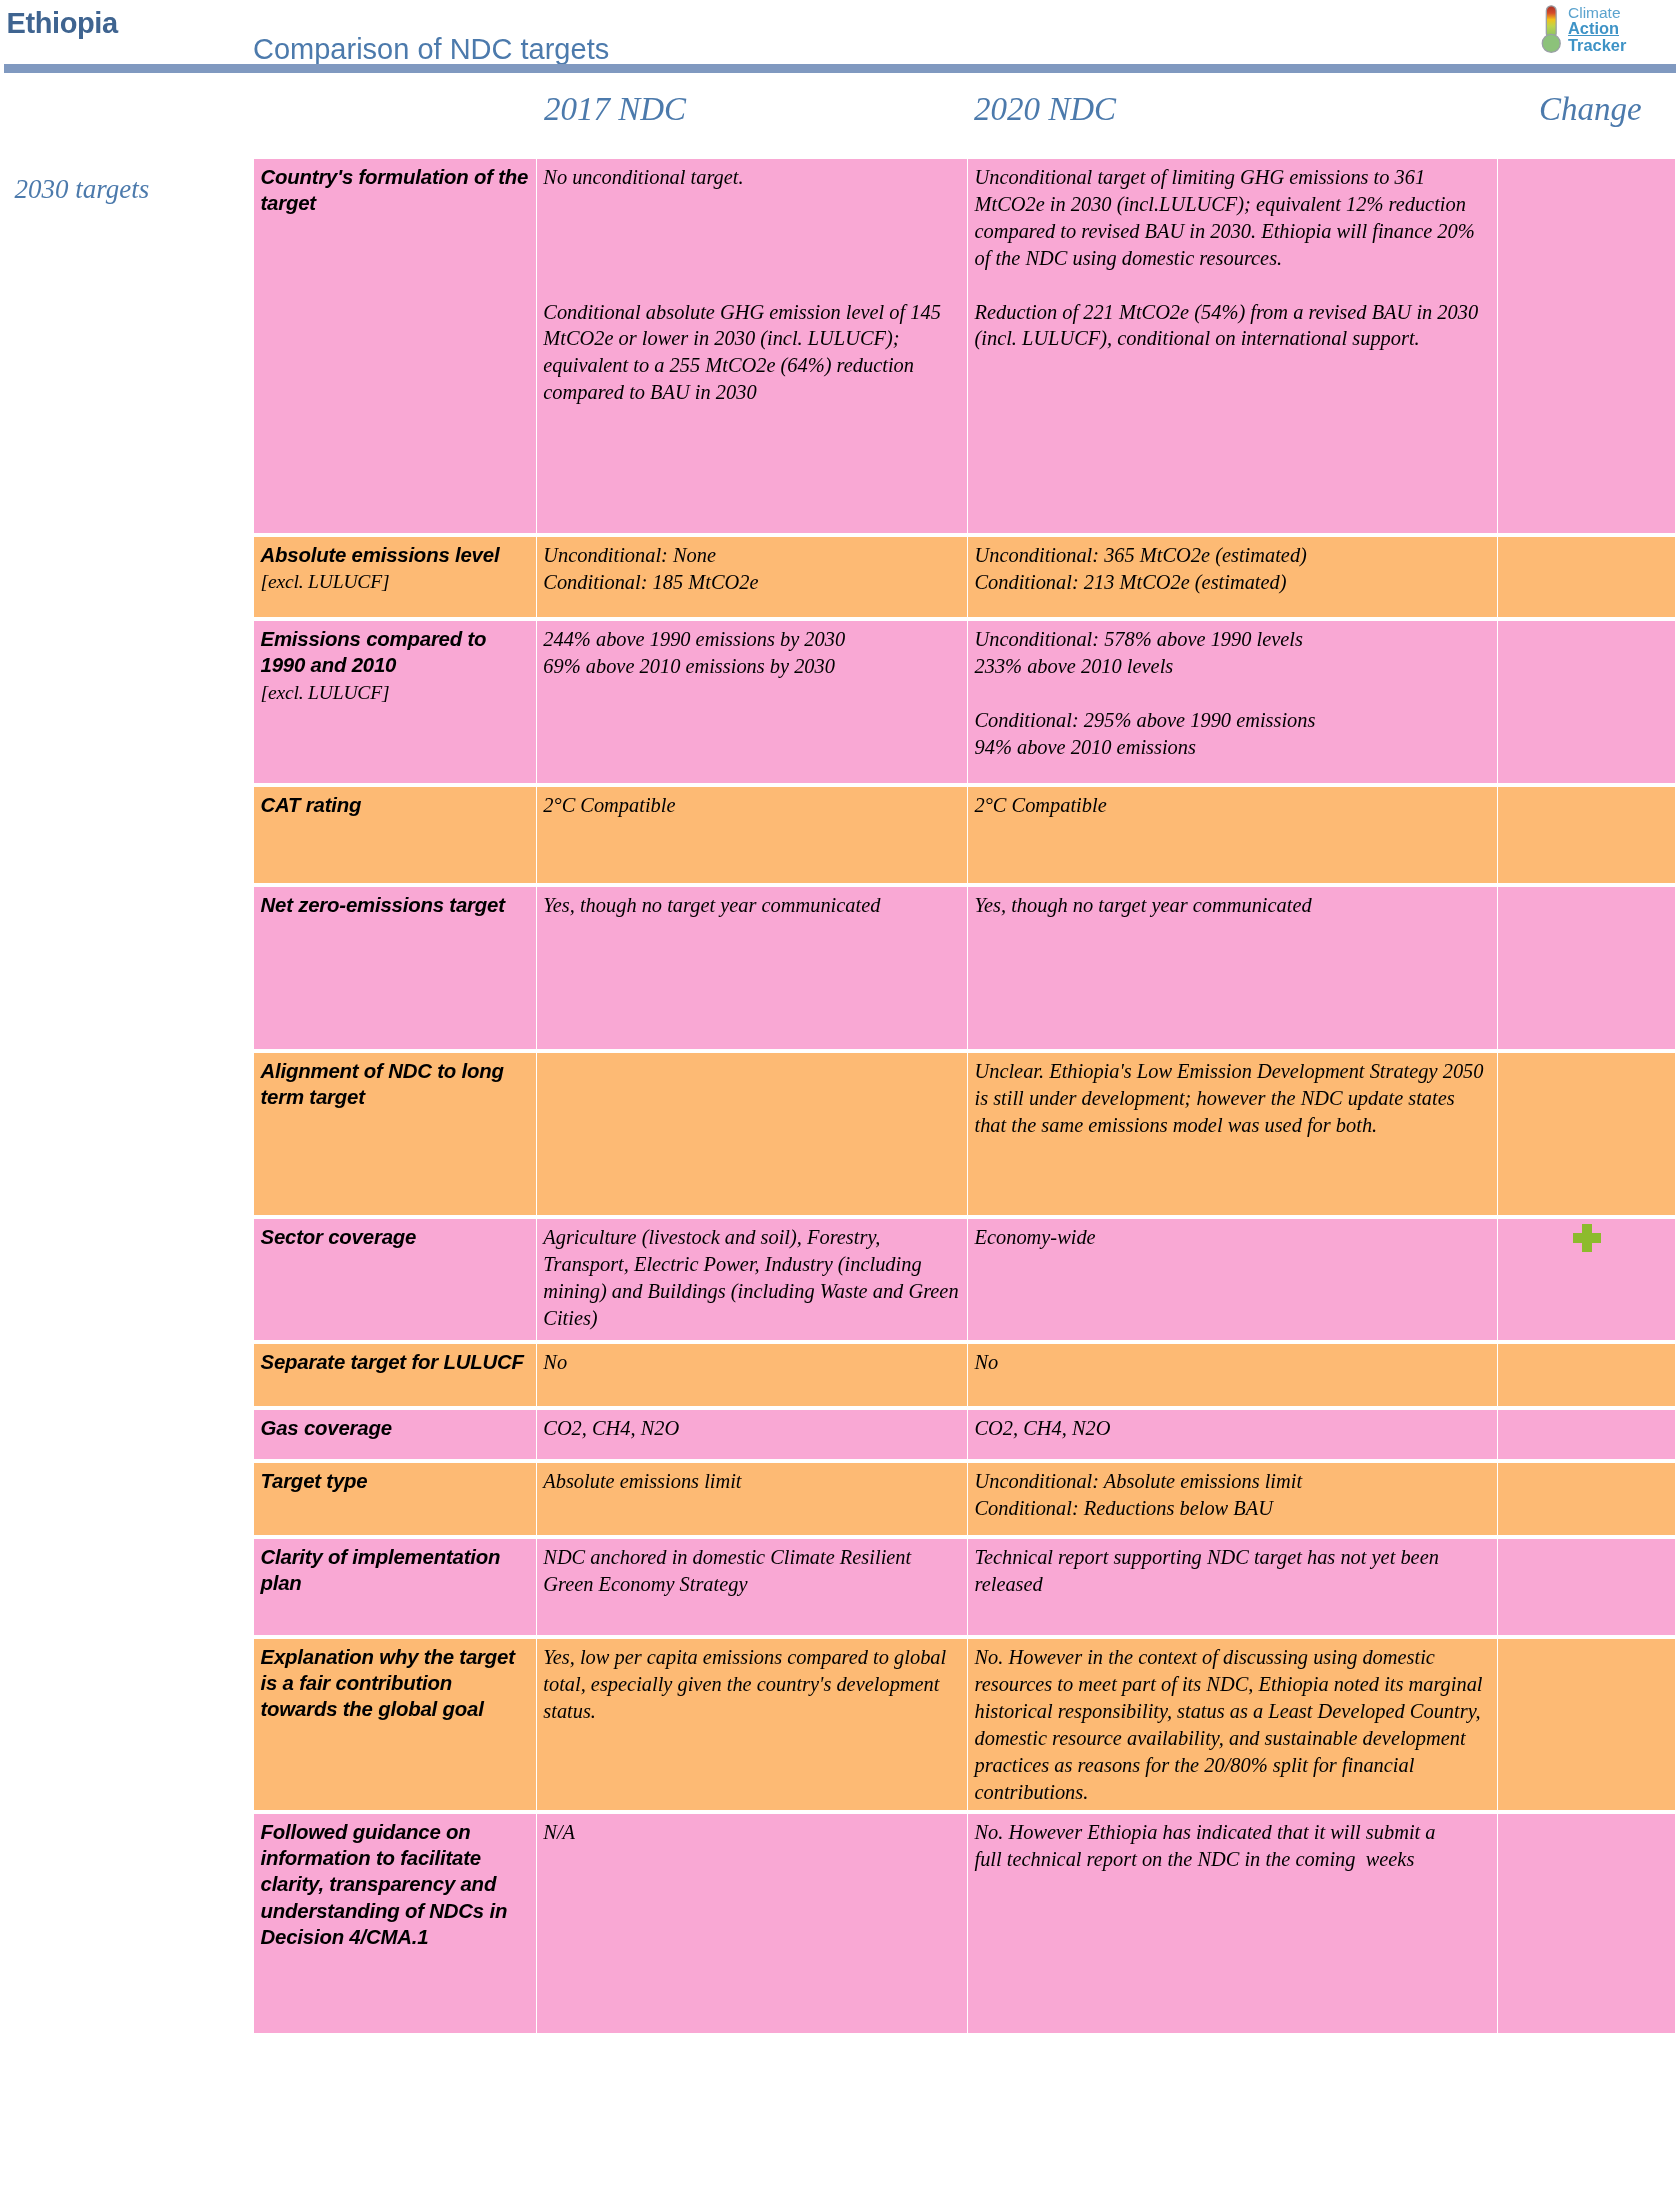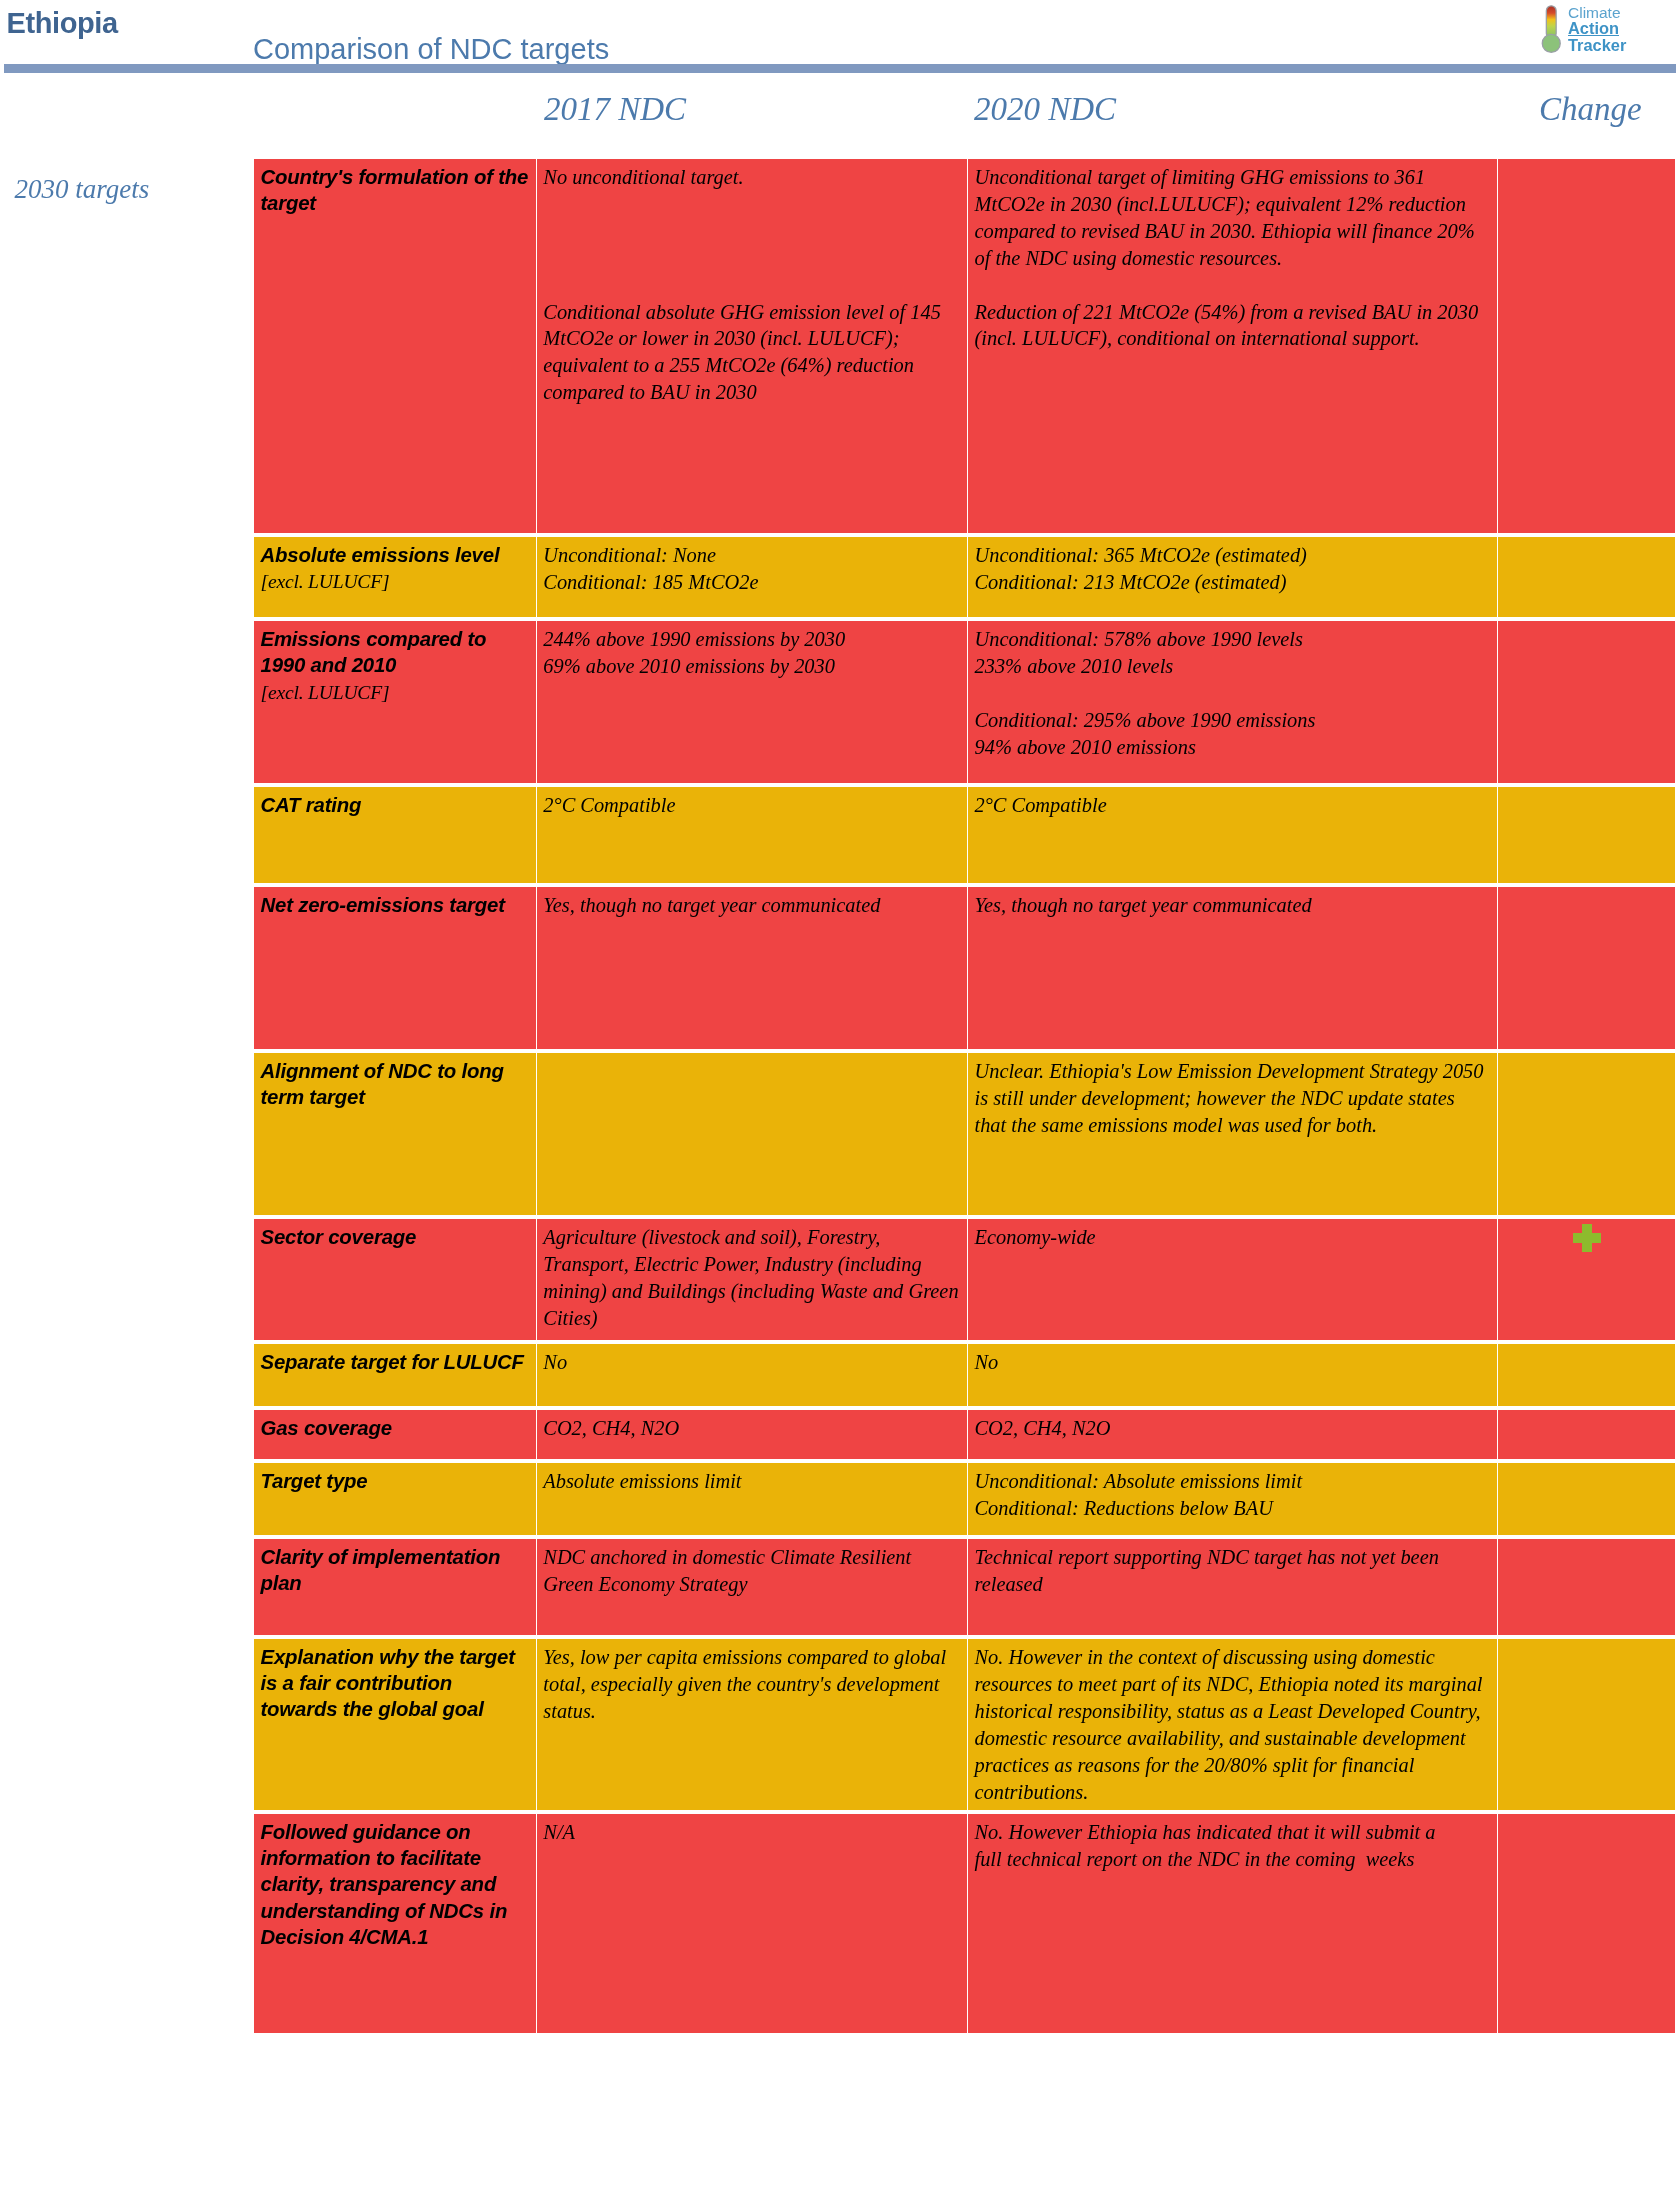--- a/index.html
+++ b/index.html
@@ -128,22 +128,22 @@
   table.ndc td {
     vertical-align: top;
     padding: 4.9px 6.5px 4.9px 6.5px;
     overflow: hidden;
   }
   col.c-label { width: 281px; }
   col.c-2017  { width: 429px; }
   col.c-2020  { width: 528px; }
   col.c-chg   { width: 176px; }
 
-  tr.band-a td { background: #eab308; }
-  tr.band-b td { background: #ef4444; }
+  tr.band-a td { background: #fdba74; }
+  tr.band-b td { background: #f9a8d4; }
 
   td.label {
     font-family: "Liberation Sans", sans-serif;
     font-weight: bold;
     font-size: 20.4px;
     line-height: 1.28;
     color: #000000;
     letter-spacing: -0.2px;
   }
   td.label .sub {

